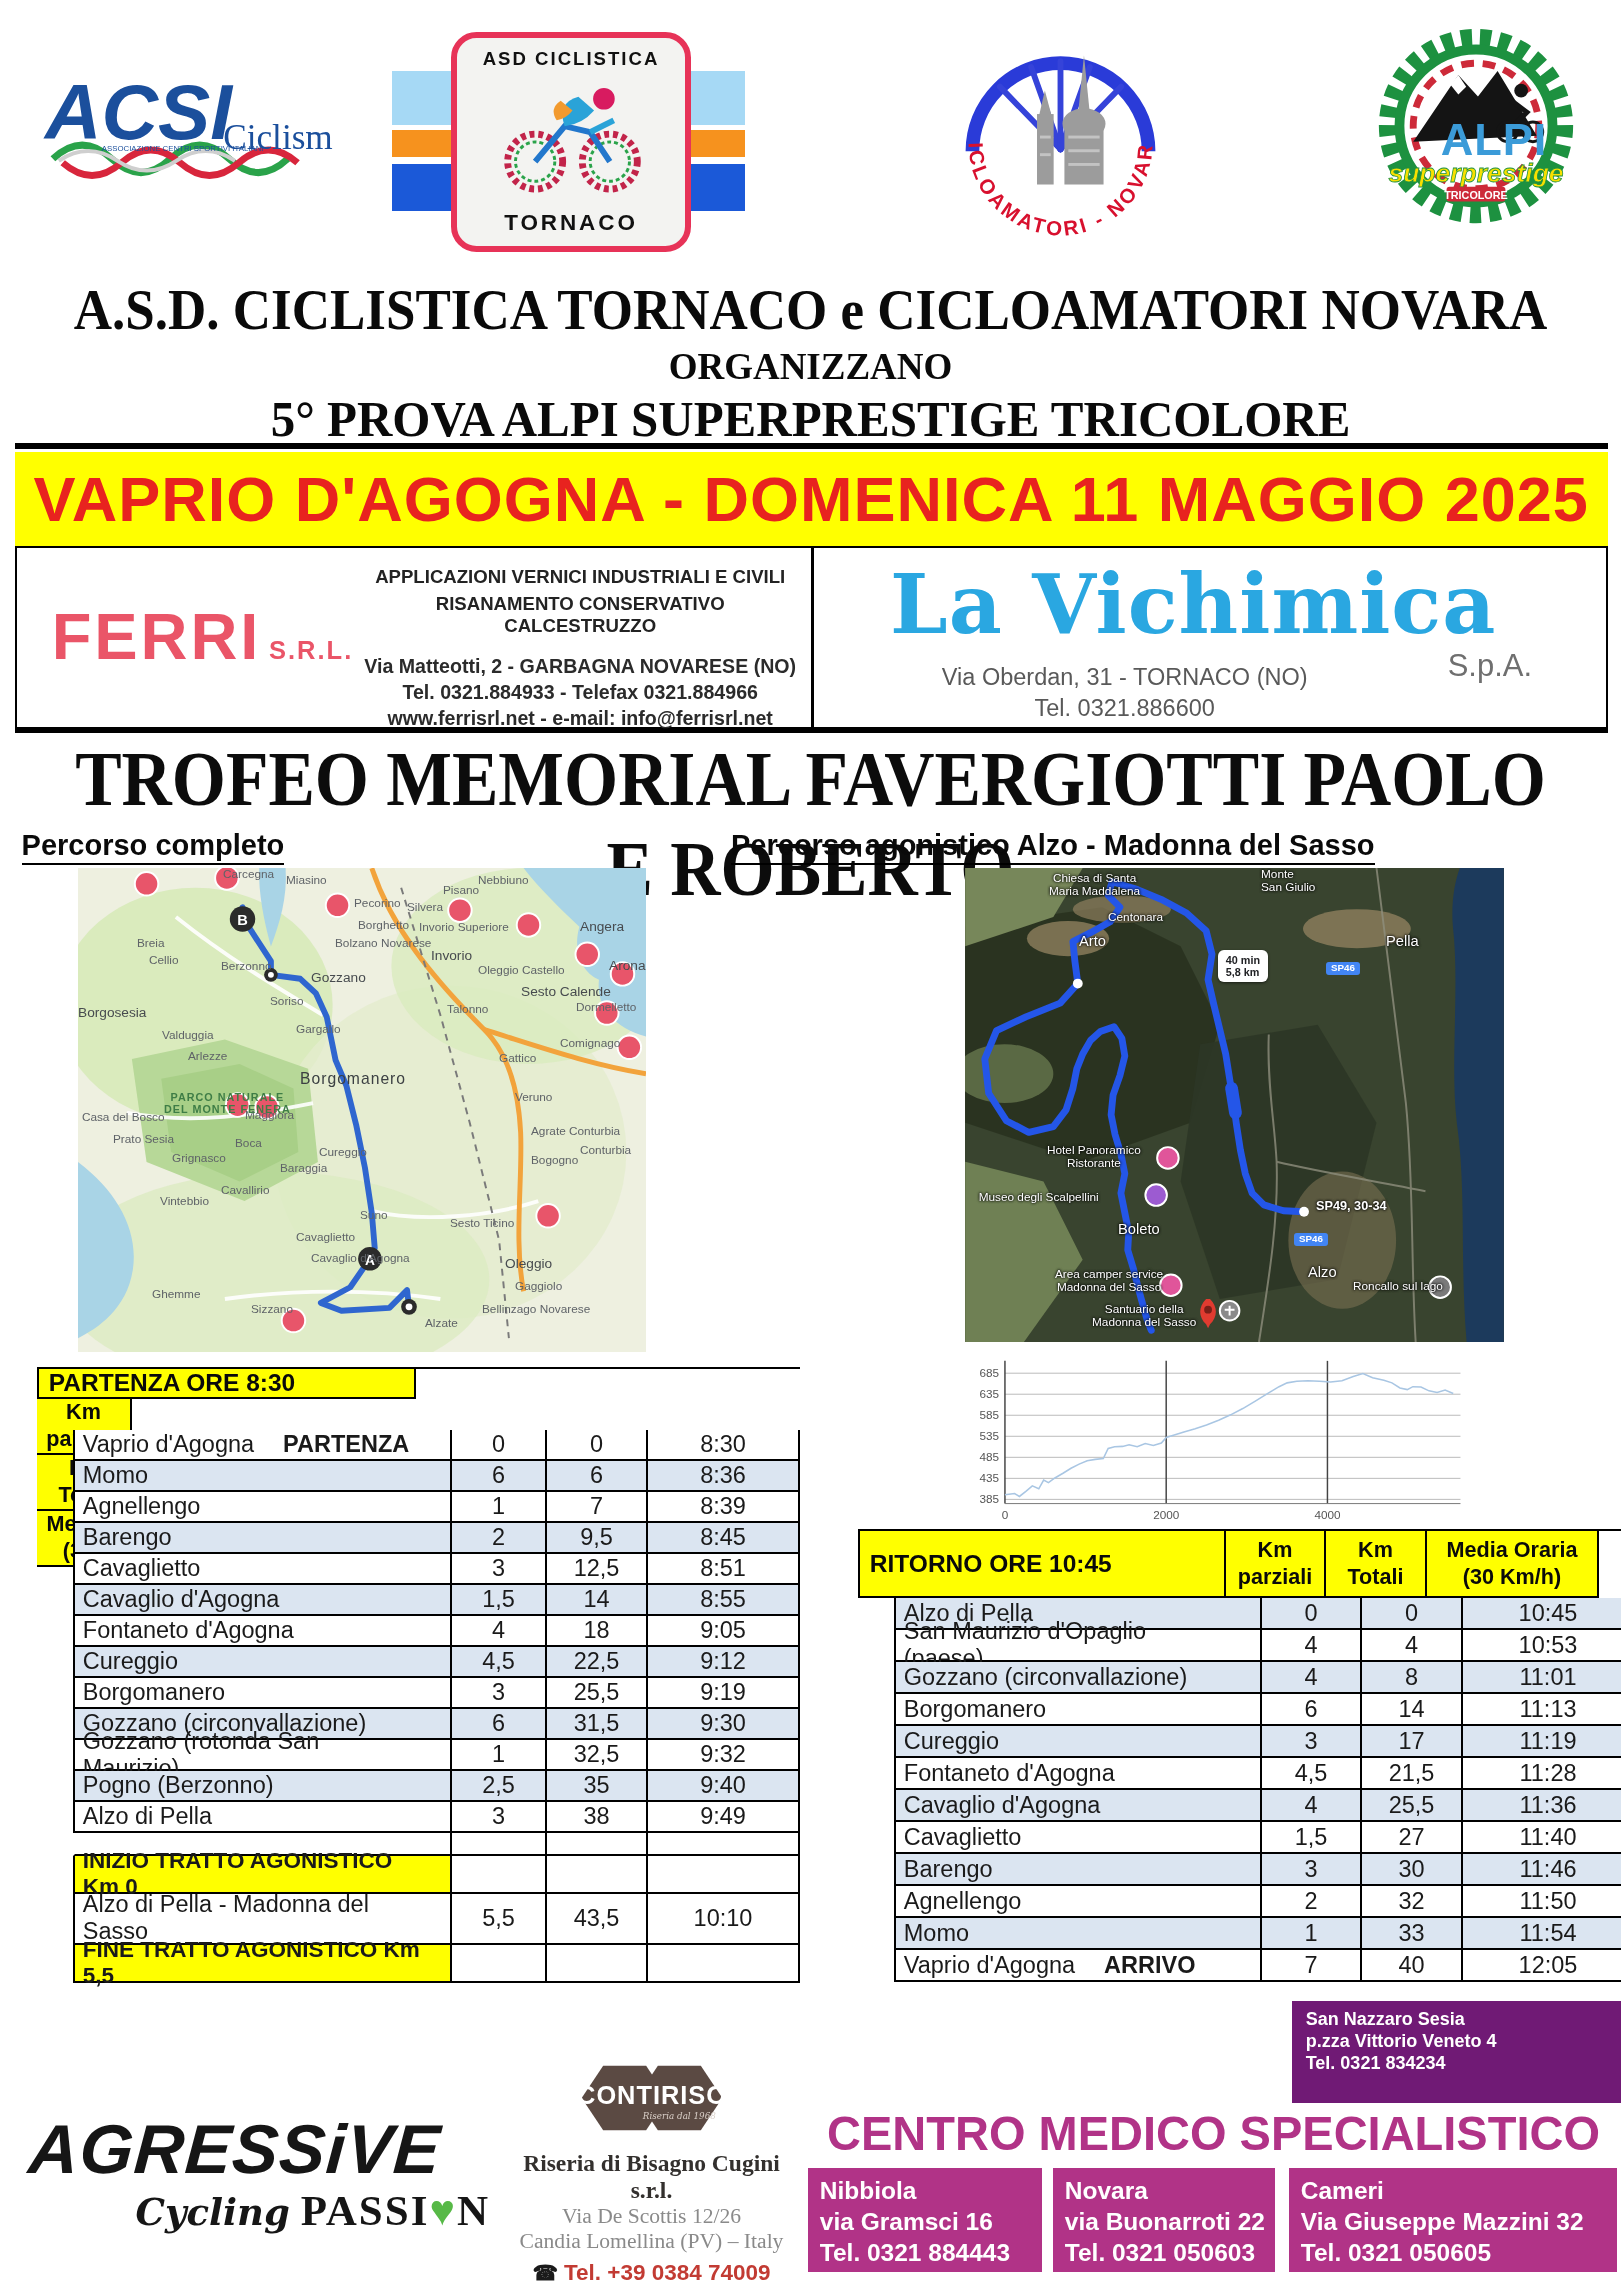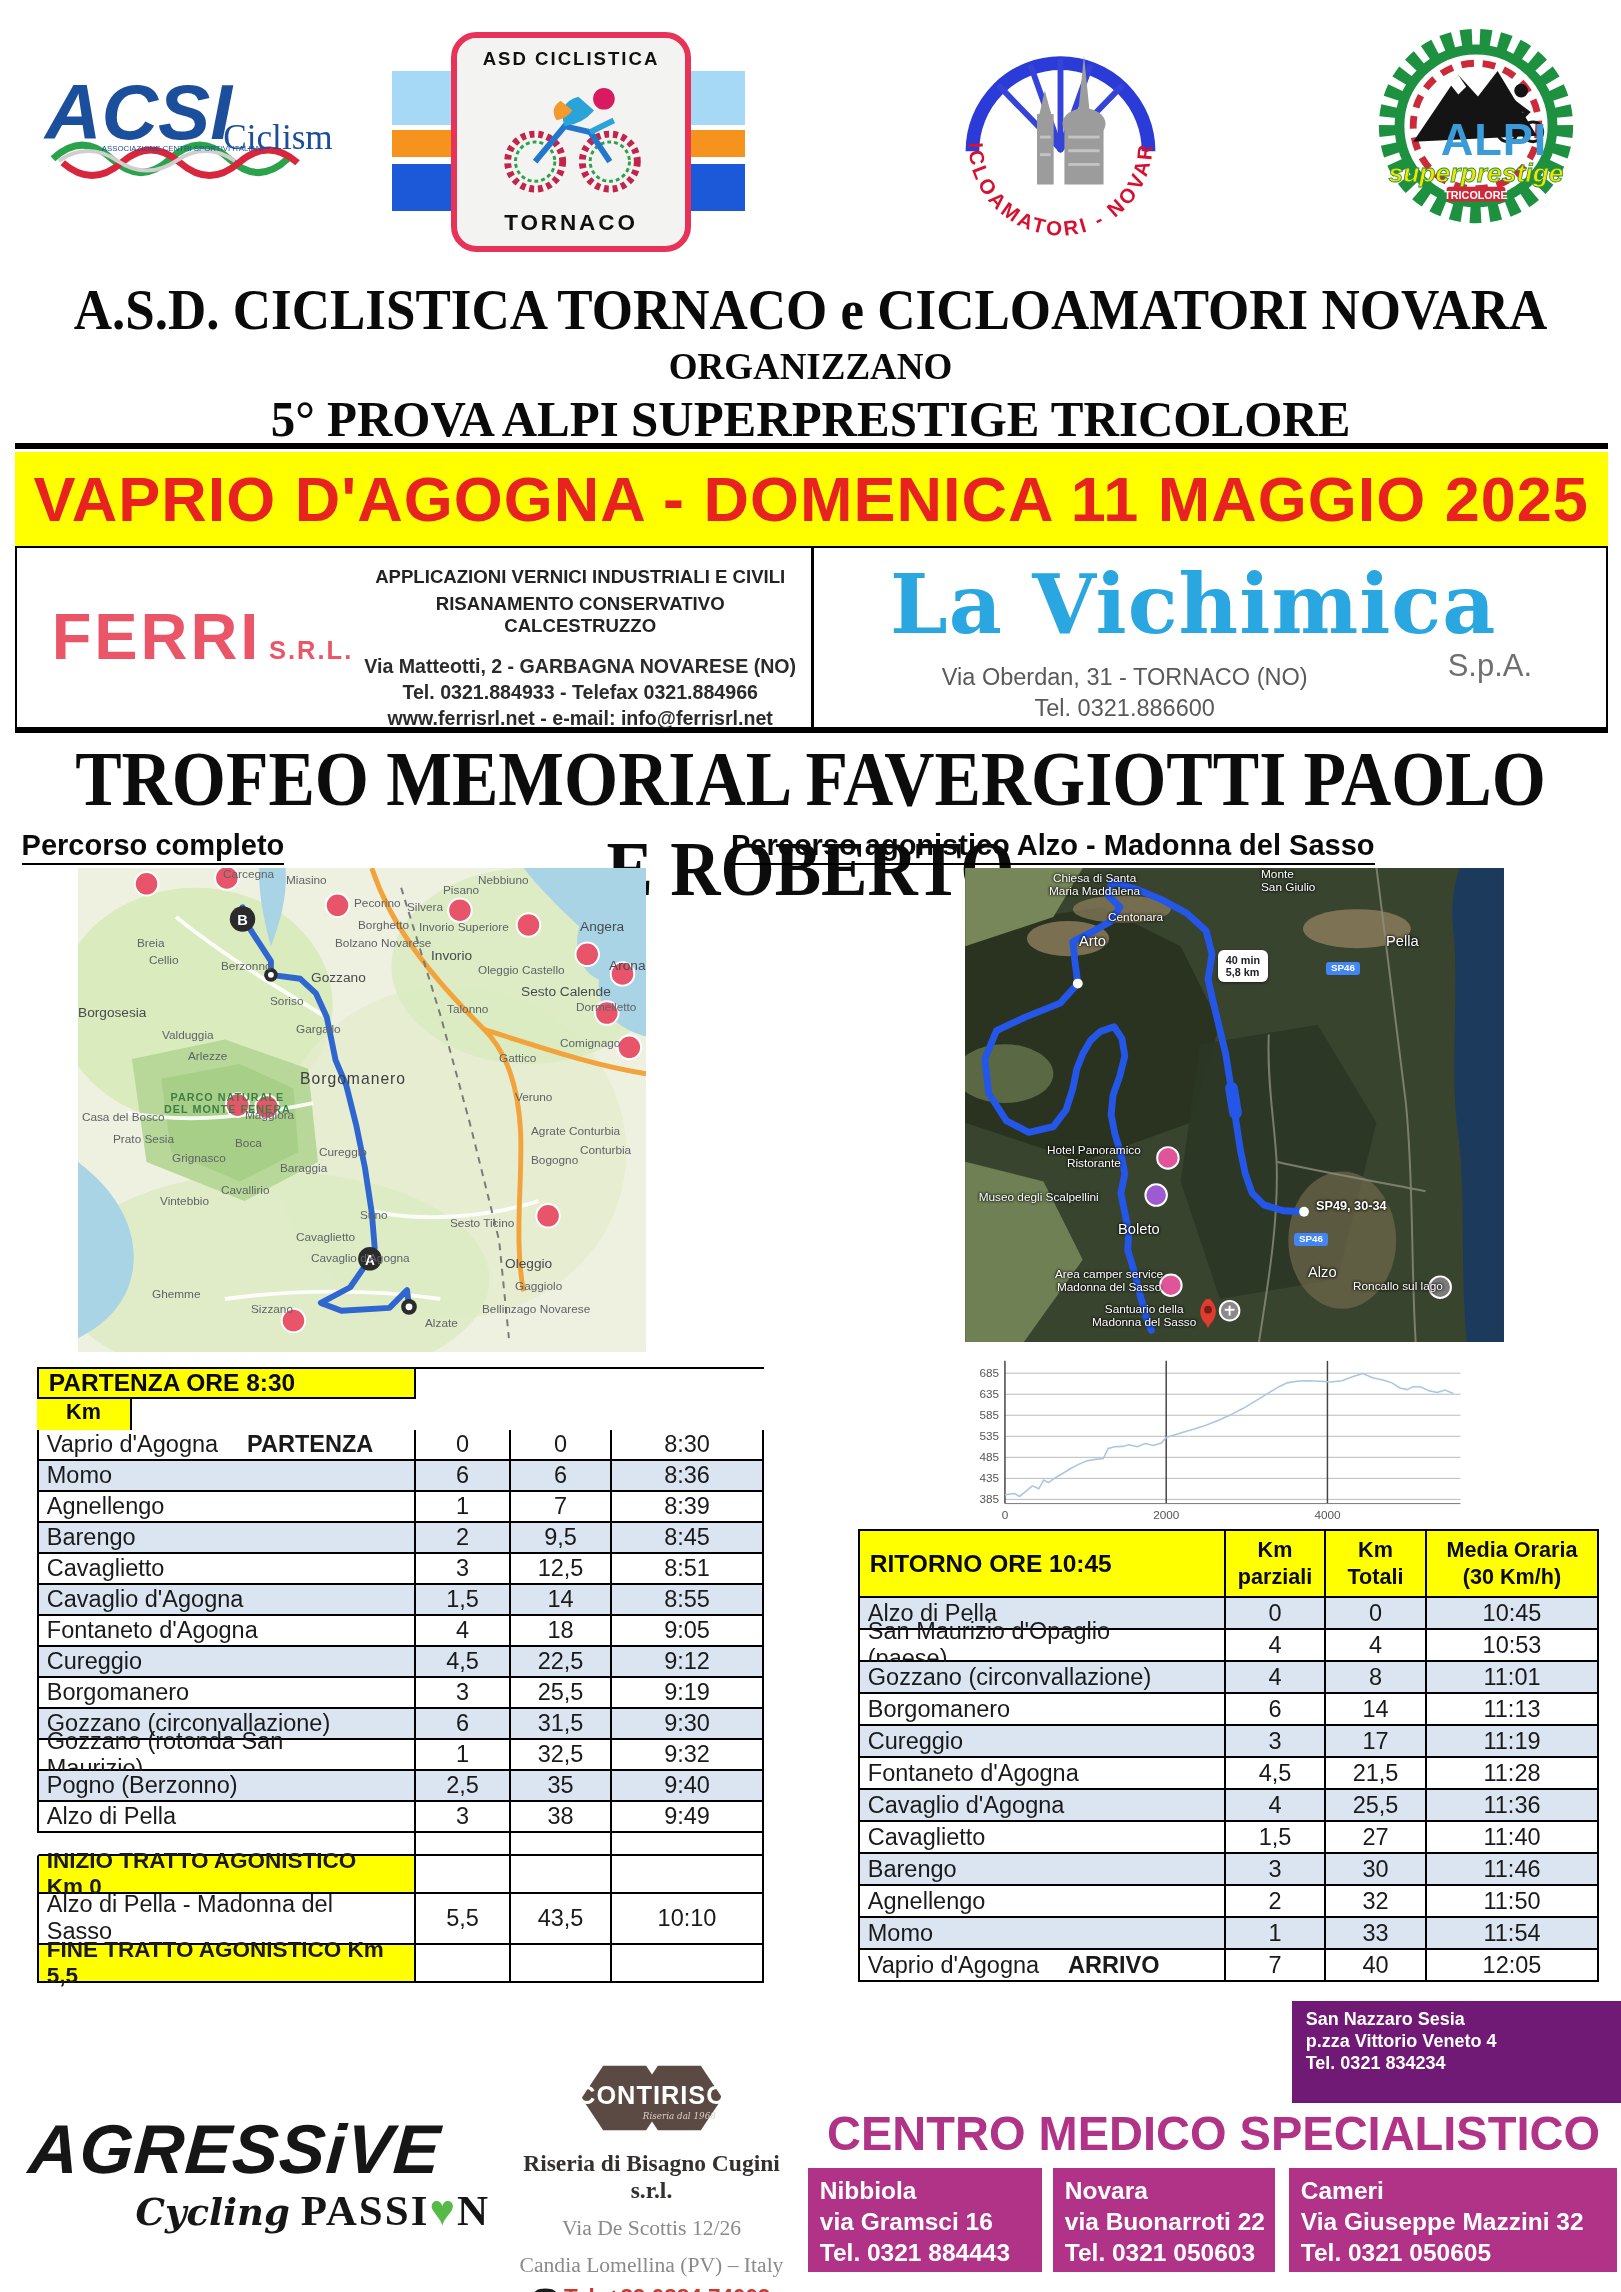--- a/index.html
+++ b/index.html
@@ -63,21 +63,21 @@
   
   .elev{left:965px;top:1355px;width:510px;height:174px;background:#fff;}
 
   
   .xtable{position:absolute;}
   .thead{display:flex;border-top:2.9px solid #000;}
   .hcell{box-sizing:border-box;border-right:2.5px solid #000;border-bottom:2.5px solid #000;background:#ffff00;
       display:flex;flex-direction:column;justify-content:center;align-items:center;font-weight:700;color:#0a0a0a;}
   .hcell.htitle{align-items:flex-start;justify-content:center;padding-left:9.8px;font-size:24.5px;border-left:2.9px solid #000;}
   .hcell.col{font-size:21.6px;line-height:1.25;text-align:center;}
-  .trow{display:flex;}
+  .trow{display:flex;padding-left:36px;}
   .cellc{box-sizing:border-box;border-right:2px solid #000;border-bottom:2px solid #000;display:flex;
       align-items:center;background:#fff;color:#1a1a1a;}
   .cname{padding-left:7.8px;border-left:2px solid #000;font-size:23.5px;}
   .cv{justify-content:center;font-size:23.5px;}
   .tg{font-weight:700;margin-left:29px;}
   .r-b .cellc{background:#dbe5f1;}
   .r-label .cname{background:#ffff00;font-weight:700;font-size:22.5px;}
   .r-spacer .cname{border-left-color:transparent;}
   .t-left{left:37px;top:1367px;}
   .t-left .thead{height:61px;flex-direction:column;}
@@ -107,21 +107,21 @@
   
   .agressive{left:29px;top:2115px;width:461px;}
   .agr-main{font-size:69px;font-weight:900;font-style:italic;letter-spacing:1px;color:#161616;
       transform:skewX(-4deg);line-height:1;}
   .agr-sub{text-align:right;margin-top:2px;font-size:39px;color:#161616;}
   .agr-script{font-family:"DejaVu Serif",serif;font-style:italic;font-weight:700;font-size:37px;}
   .agr-passion{font-family:"Liberation Serif",serif;font-weight:700;font-size:43px;letter-spacing:2px;}
   .agr-heart{color:#57b947;}
   .contiriso{left:519px;top:2056px;width:265px;text-align:center;}
   .cont-company{font-family:"Liberation Serif",serif;font-weight:700;font-size:23.5px;color:#33302e;margin-top:5.9px;}
-  .cont-addr{font-family:"Liberation Serif",serif;font-size:21.6px;color:#8a8a8a;margin-top:12px;}
+  .cont-addr{font-family:"Liberation Serif",serif;font-size:21.6px;color:#8a8a8a;margin-top:0;}
   .cont-red{font-weight:700;font-size:22.5px;color:#c23b33;margin-top:5.9px;}
   .cont-icon{color:#1a1a1a;font-size:20.6px;margin-right:5.9px;}
   .alcor-box{left:816px;top:2001px;width:456px;height:102px;background:#d8e97c;display:flex;align-items:center;}
   .alcor-name{font-size:78px;font-weight:700;color:#b13387;margin-left:27.4px;line-height:1;}
   .hq-box{left:1292px;top:2001px;width:374px;height:102px;background:#701a75;color:#fff;box-sizing:border-box;
       padding:7.8px 0 0 13.7px;font-weight:700;font-size:18px;line-height:1.22;}
   .centro{left:809px;top:2105px;width:809px;text-align:center;font-weight:700;font-size:47px;color:#b13387;
       transform:scaleY(1.04);}
   .locs{left:0;top:0;}
   .loc-box{position:absolute;height:104px;background:#b13387;color:#fff;box-sizing:border-box;

